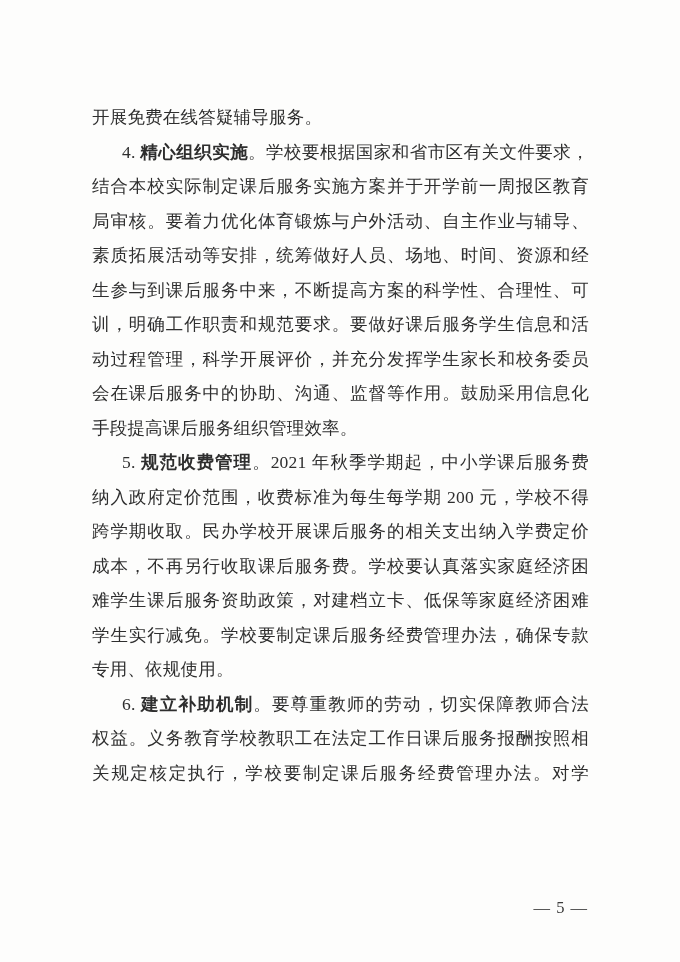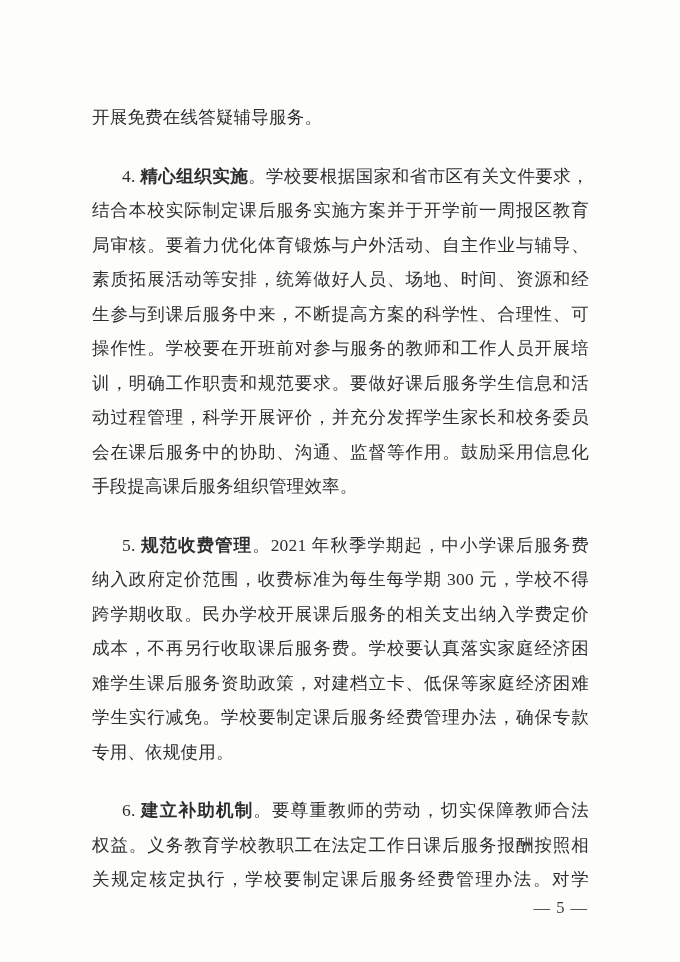--- a/index.html
+++ b/index.html
@@ -27,21 +27,20 @@
     color: #2e2e2e;
     text-align: justify;
     letter-spacing: 0.2px;
     white-space: pre-wrap;
   }
   .line.fill {
     text-align-last: justify;
   }
   .line.indent {
     padding-left: 30px;
-    margin-top: 24px;
   }
   .line .bold {
     font-weight: 700;
   }
   .page-number {
     position: absolute;
     top: 897px;
     right: 92px;
     font-size: 16.5px;
     line-height: 22px;
@@ -53,27 +52,26 @@
 <body>
 
 <div class="page">
   <div class="doc-body">
       <div class="line"><span>开展免费在线答疑辅导服务。</span></div>
       <div class="line indent fill"><span>4. </span><span class="bold">精心组织实施</span><span>。学校要根据国家和省市区有关文件要求，</span></div>
       <div class="line fill"><span>结合本校实际制定课后服务实施方案并于开学前一周报区教育</span></div>
       <div class="line fill"><span>局审核。要着力优化体育锻炼与户外活动、自主作业与辅导、</span></div>
       <div class="line fill"><span>素质拓展活动等安排，统筹做好人员、场地、时间、资源和经</span></div>
       <div class="line fill"><span>生参与到课后服务中来，不断提高方案的科学性、合理性、可</span></div>
-      <div class="line fill"><span>操作性。学校要在开班前对参与服务的教师和工作人员开展培</span></div>
       <div class="line fill"><span>训，明确工作职责和规范要求。要做好课后服务学生信息和活</span></div>
       <div class="line fill"><span>动过程管理，科学开展评价，并充分发挥学生家长和校务委员</span></div>
       <div class="line fill"><span>会在课后服务中的协助、沟通、监督等作用。鼓励采用信息化</span></div>
       <div class="line"><span>手段提高课后服务组织管理效率。</span></div>
       <div class="line indent fill"><span>5. </span><span class="bold">规范收费管理</span><span>。2021 年秋季学期起，中小学课后服务费</span></div>
-      <div class="line fill"><span>纳入政府定价范围，收费标准为每生每学期 300 元，学校不得</span></div>
+      <div class="line fill"><span>纳入政府定价范围，收费标准为每生每学期 200 元，学校不得</span></div>
       <div class="line fill"><span>跨学期收取。民办学校开展课后服务的相关支出纳入学费定价</span></div>
       <div class="line fill"><span>成本，不再另行收取课后服务费。学校要认真落实家庭经济困</span></div>
       <div class="line fill"><span>难学生课后服务资助政策，对建档立卡、低保等家庭经济困难</span></div>
       <div class="line fill"><span>学生实行减免。学校要制定课后服务经费管理办法，确保专款</span></div>
       <div class="line"><span>专用、依规使用。</span></div>
       <div class="line indent fill"><span>6. </span><span class="bold">建立补助机制</span><span>。要尊重教师的劳动，切实保障教师合法</span></div>
       <div class="line fill"><span>权益。义务教育学校教职工在法定工作日课后服务报酬按照相</span></div>
       <div class="line fill"><span>关规定核定执行，学校要制定课后服务经费管理办法。对学</span></div>
     </div>
   <div class="page-number">— 5 —</div>

